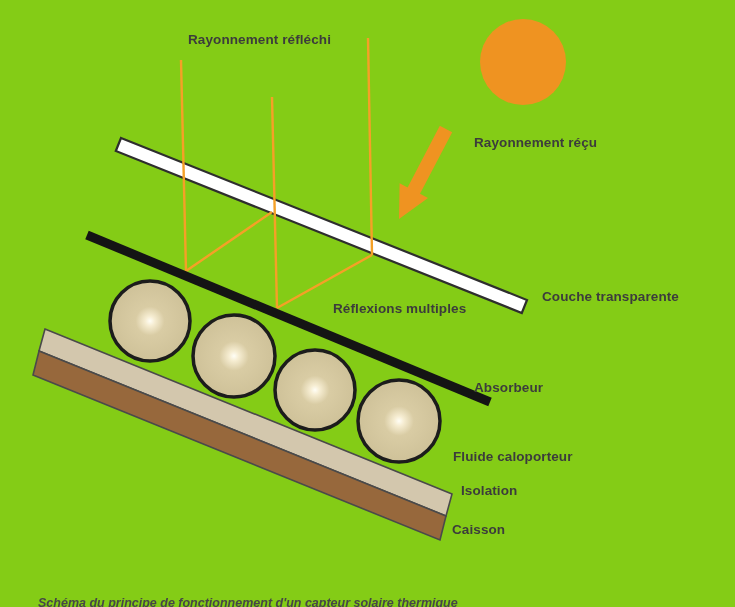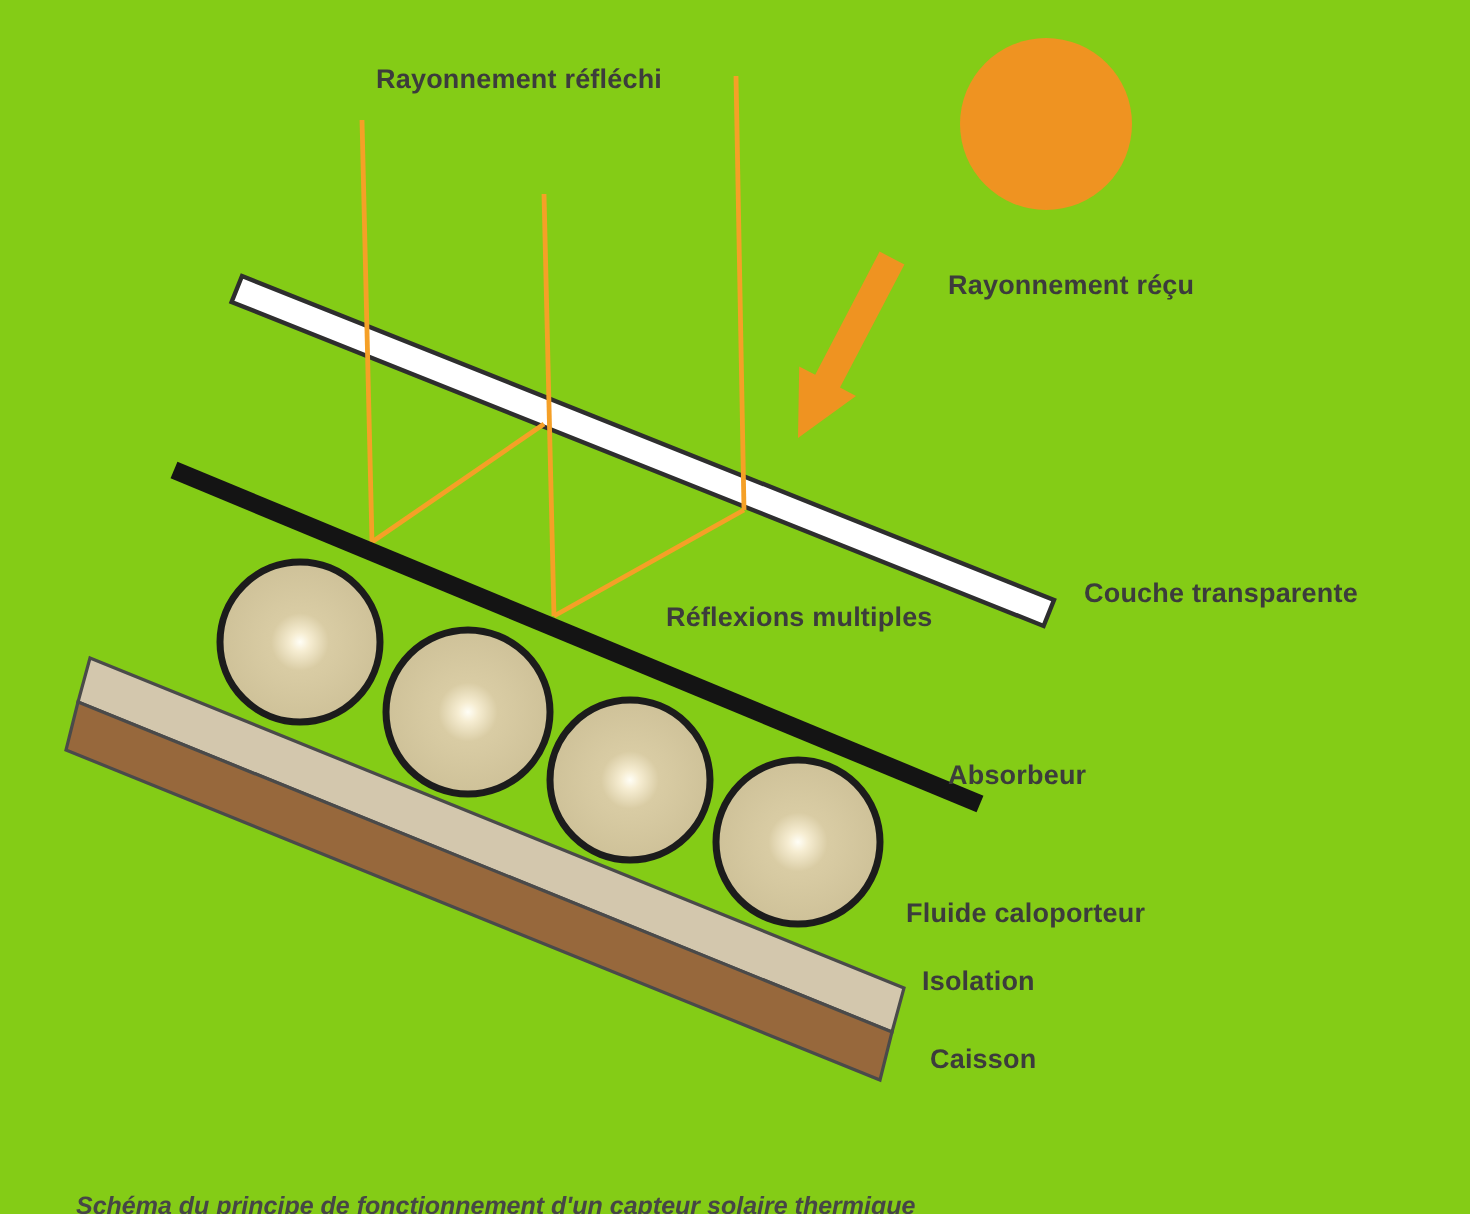--- a/index.html
+++ b/index.html
@@ -100,16 +100,16 @@
   <div class="label" style="left:474px;top:135px;">Rayonnement réçu</div>
 
   <div class="label" style="left:333px;top:301px;">Réflexions multiples</div>
 
   <div class="label" style="left:474px;top:380px;">Absorbeur</div>
 
   <div class="label" style="left:453px;top:449px;">Fluide caloporteur</div>
 
   <div class="label" style="left:461px;top:483px;">Isolation</div>
 
-  <div class="label" style="left:465px;top:522px;">Caisson</div>
+  <div class="label" style="left:452px;top:522px;">Caisson</div>
 
   <div class="caption">Schéma du principe de fonctionnement d'un capteur solaire thermique</div>
 </div>
 
 </body></html>

